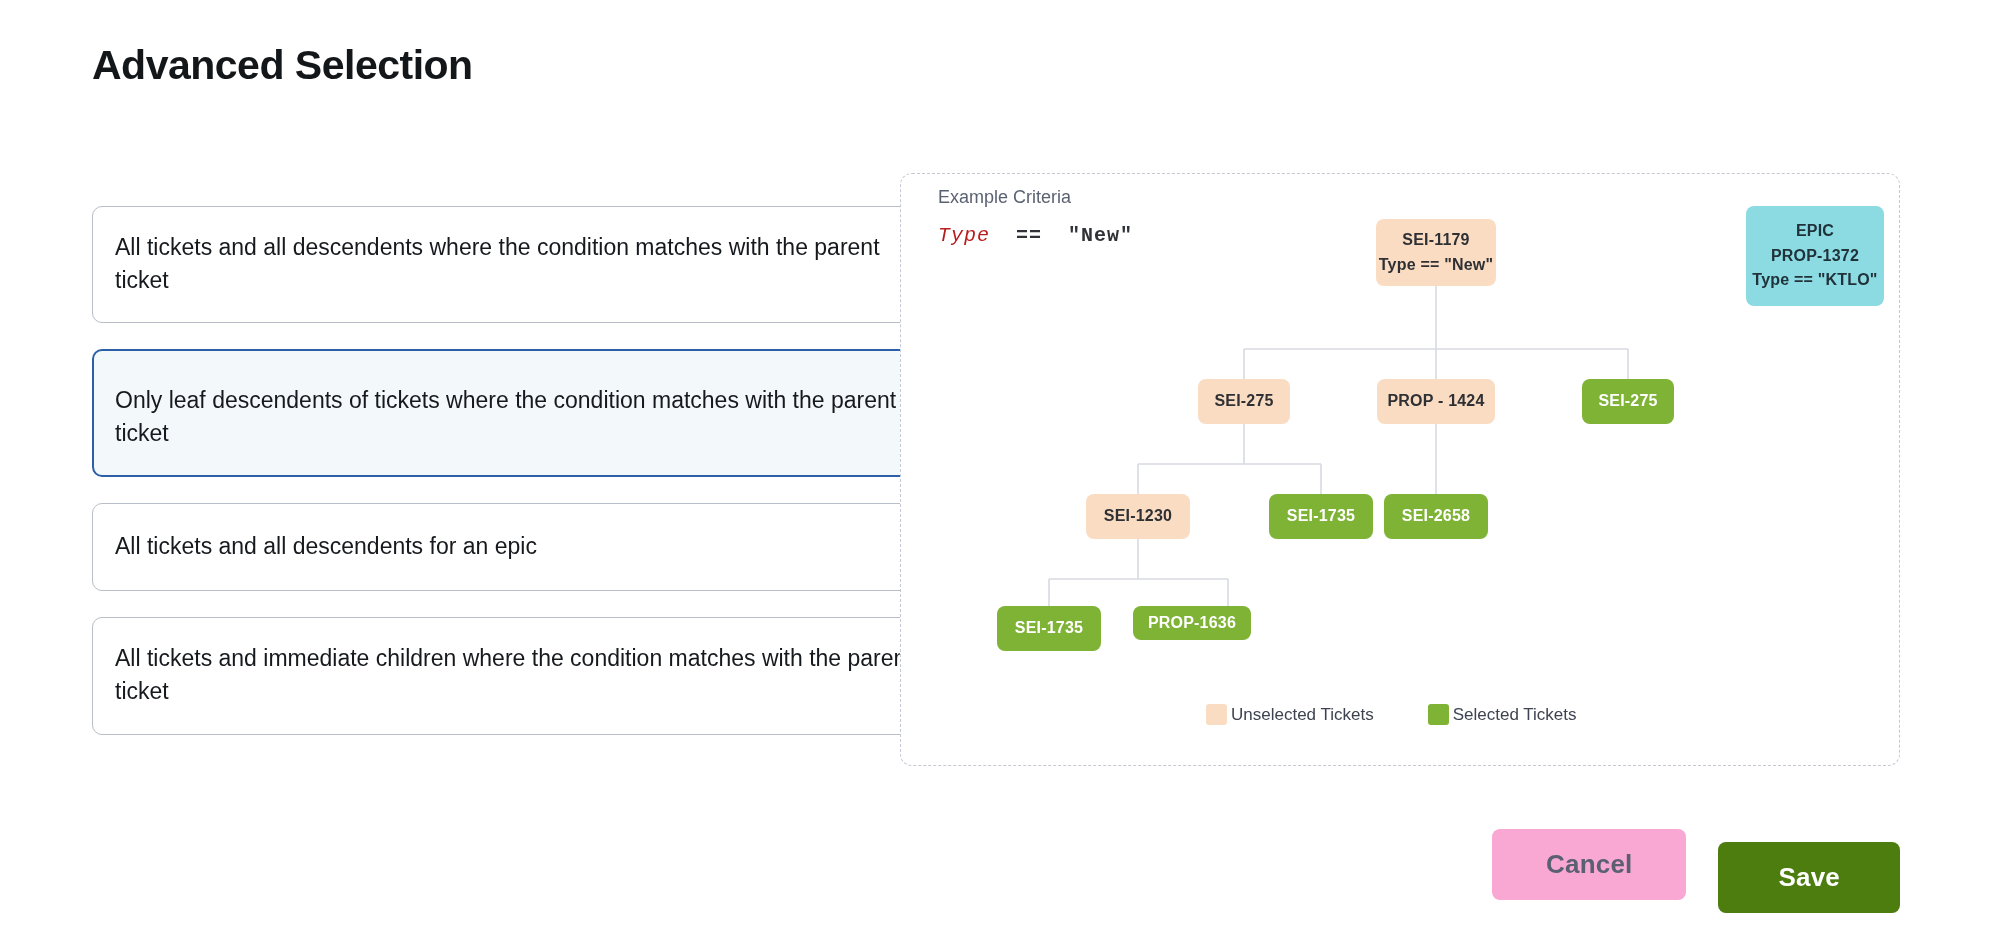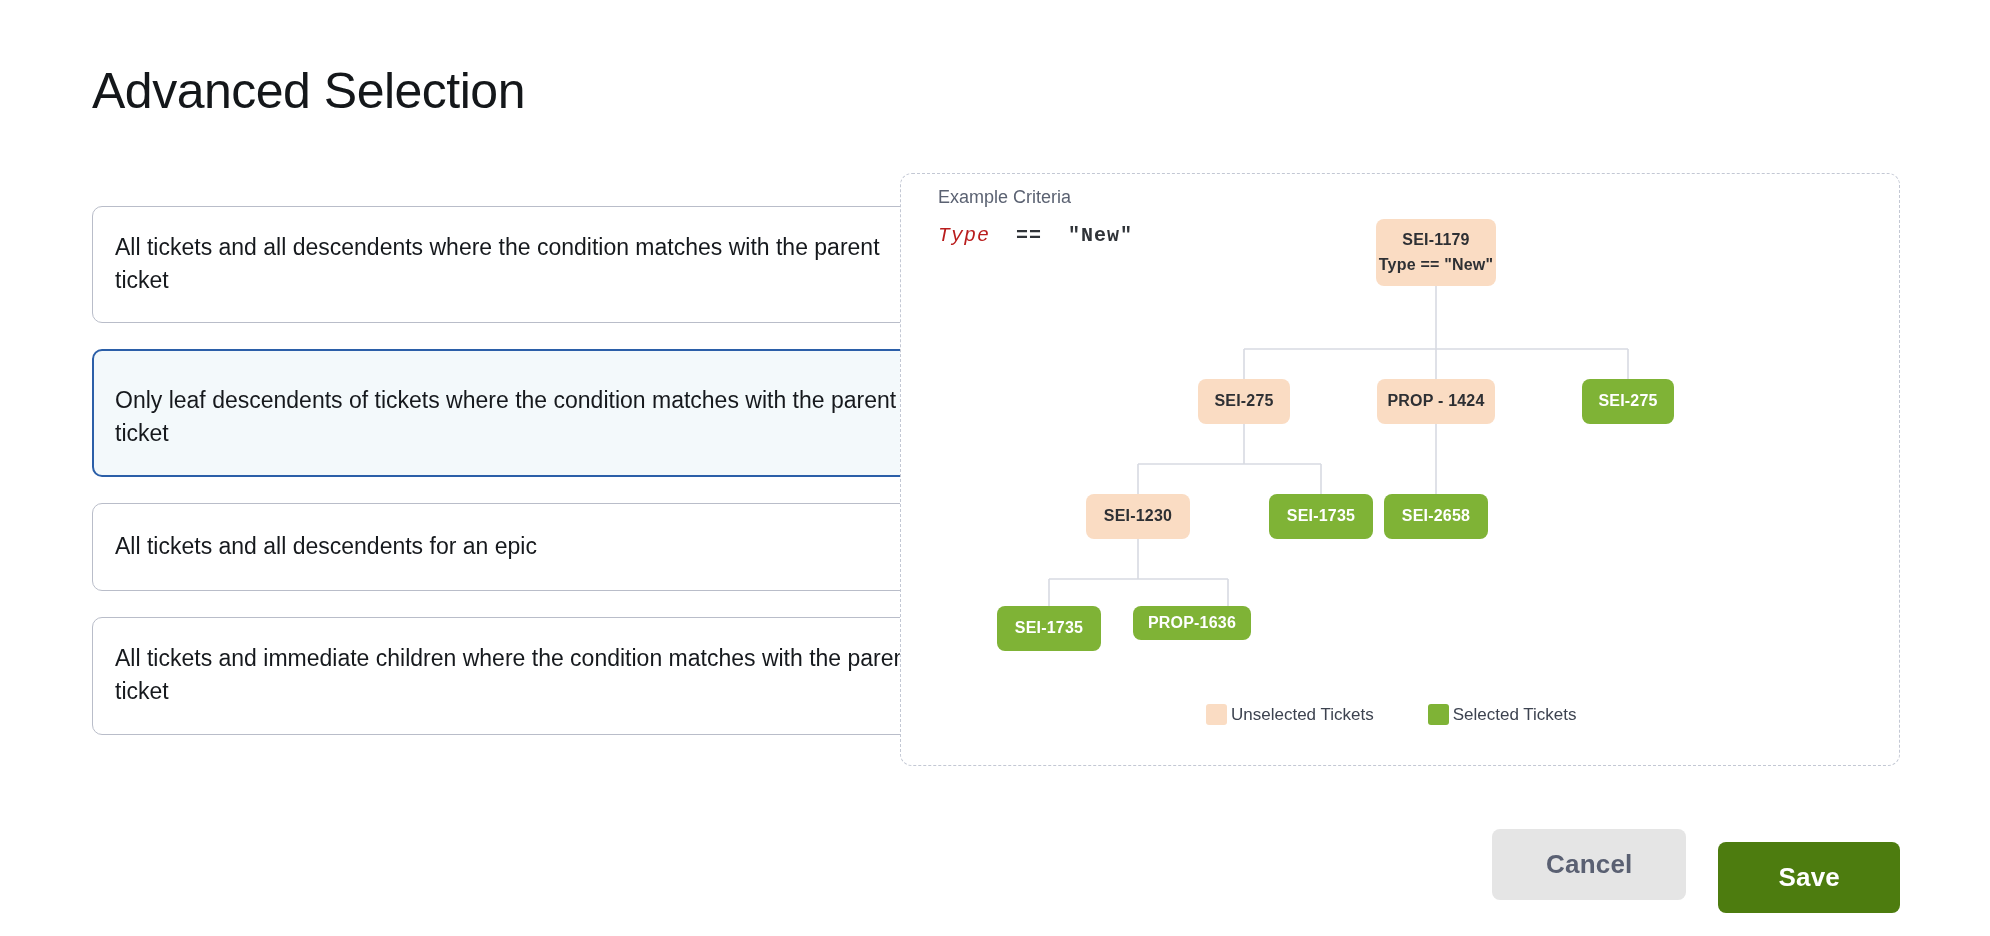--- a/index.html
+++ b/index.html
@@ -13,23 +13,23 @@
     font-family: "Liberation Sans", sans-serif;
     color: #16191d;
     overflow: hidden;
     position: relative;
   }
 
   
   .page-title {
     position: absolute;
     left: 92px;
-    top: 62px;
-    font-size: 50px;
-    font-weight: normal;
+    top: 42px;
+    font-size: 41px;
+    font-weight: bold;
     letter-spacing: -0.5px;
     color: #14171a;
   }
 
   
   .options {
     position: absolute;
     left: 92px;
     top: 206px;
     width: 776px;
@@ -173,21 +173,21 @@
     box-sizing: border-box;
     border: none;
     border-radius: 8px;
     font-family: "Liberation Sans", sans-serif;
     font-size: 26px;
     font-weight: bold;
     cursor: pointer;
     letter-spacing: 0.2px;
   }
   .btn-cancel {
-    background: #e5e5e5;
+    background: #f9a8d4;
     color: #5a6072;
     padding: 20px 54px;
   }
   .btn-save {
     background: #4d7c0f;
     color: #ffffff;
     padding: 20px 60px;
     margin-top: 27px;
   }
 </style>
@@ -245,20 +245,25 @@
       <path d="M 148 405 L 148 432"></path>
       <path d="M 327 405 L 327 432"></path>
     </g>
   </svg>
 
   <div class="node unselected" style="left:475px; top:45px; width:120px; height:67px;">
     <span class="line">SEI-1179</span>
     <span class="line sub">Type == "New"</span>
   </div>
 
+  <div class="node epic" style="left:845px; top:32px; width:138px; height:100px;">
+    <span class="line">EPIC</span>
+    <span class="line">PROP-1372</span>
+    <span class="line sub">Type == "KTLO"</span>
+  </div>
 
   <div class="node unselected" style="left:297px; top:205px; width:92px; height:45px;">
     <span class="line">SEI-275</span>
   </div>
 
   <div class="node unselected" style="left:476px; top:205px; width:118px; height:45px;">
     <span class="line">PROP - 1424</span>
   </div>
 
   <div class="node selected" style="left:681px; top:205px; width:92px; height:45px;">

